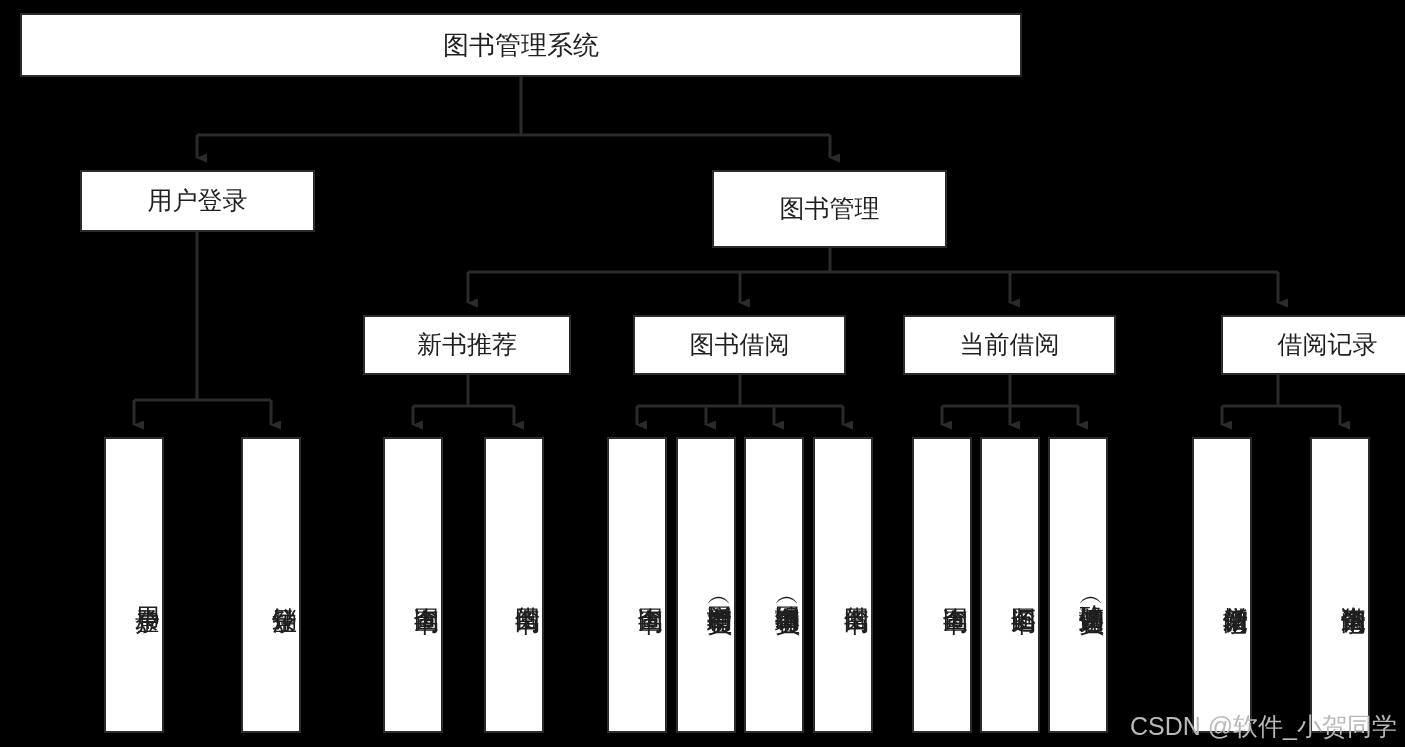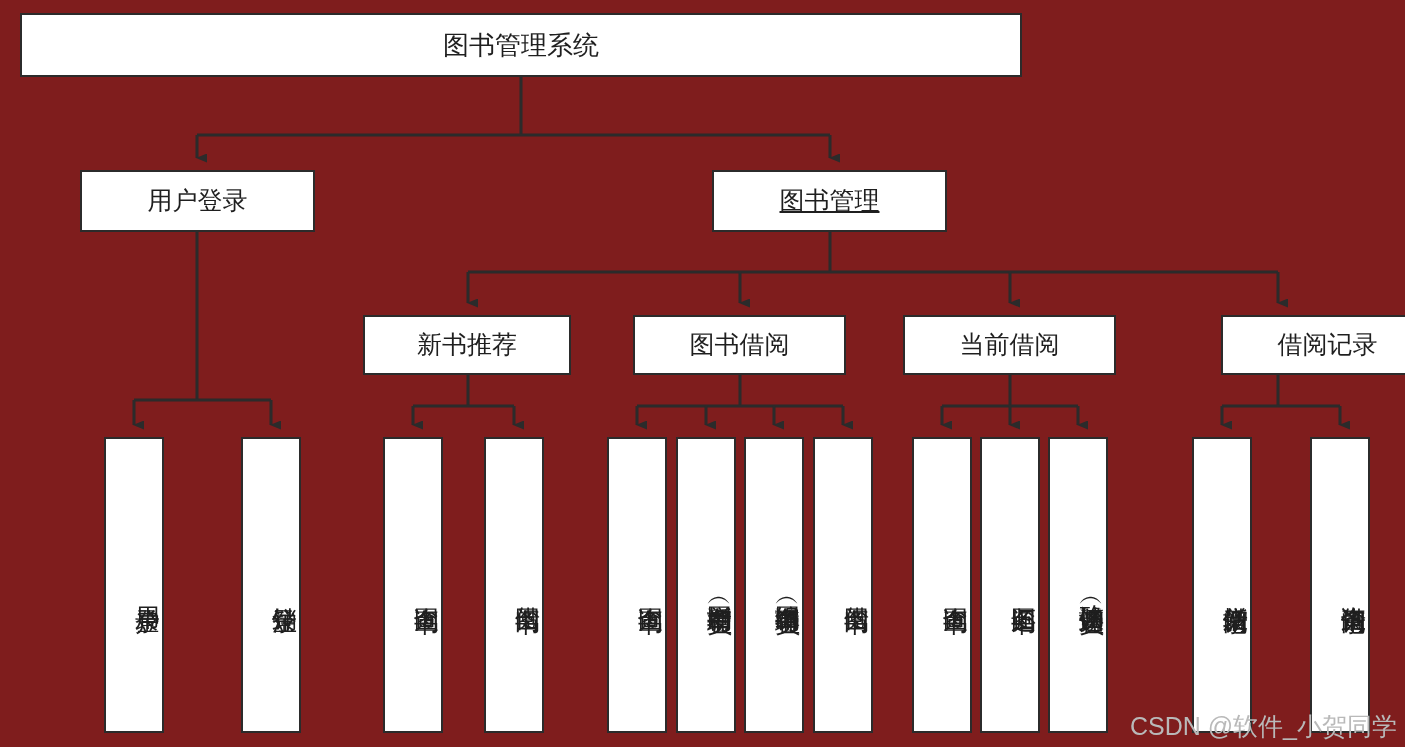--- a/index.html
+++ b/index.html
@@ -8,21 +8,21 @@
     background: #ffffff;
   }
   body {
     font-family: "Liberation Sans", "DejaVu Sans", sans-serif;
     color: #1a1a1a;
   }
   #canvas {
     position: relative;
     width: 1405px;
     height: 747px;
-    background: #7f1d1d;
+    background: #000000;
     overflow: hidden;
   }
   svg.edges {
     position: absolute;
     left: 0;
     top: 0;
     width: 1405px;
     height: 747px;
     pointer-events: none;
   }
@@ -123,21 +123,21 @@
     </g>
   </svg>
 
   <div class="node root h" style="left:20px; top:13px; width:1002px; height:64px;">
     <span>图书管理系统</span>
   </div>
 
   <div class="node h" style="left:80px; top:170px; width:235px; height:62px;">
     <span>用户登录</span>
   </div>
-  <div class="node h" style="left:712px; top:170px; width:235px; height:62px;text-decoration:underline;">
+  <div class="node h" style="left:712px; top:170px; width:235px; height:78px;">
     <span>图书管理</span>
   </div>
 
   <div class="node h" style="left:363px; top:315px; width:208px; height:60px;">
     <span>新书推荐</span>
   </div>
   <div class="node h" style="left:903px; top:315px; width:213px; height:60px;">
     <span>当前借阅</span>
   </div>
   <div class="node h" style="left:633px; top:315px; width:213px; height:60px;">

